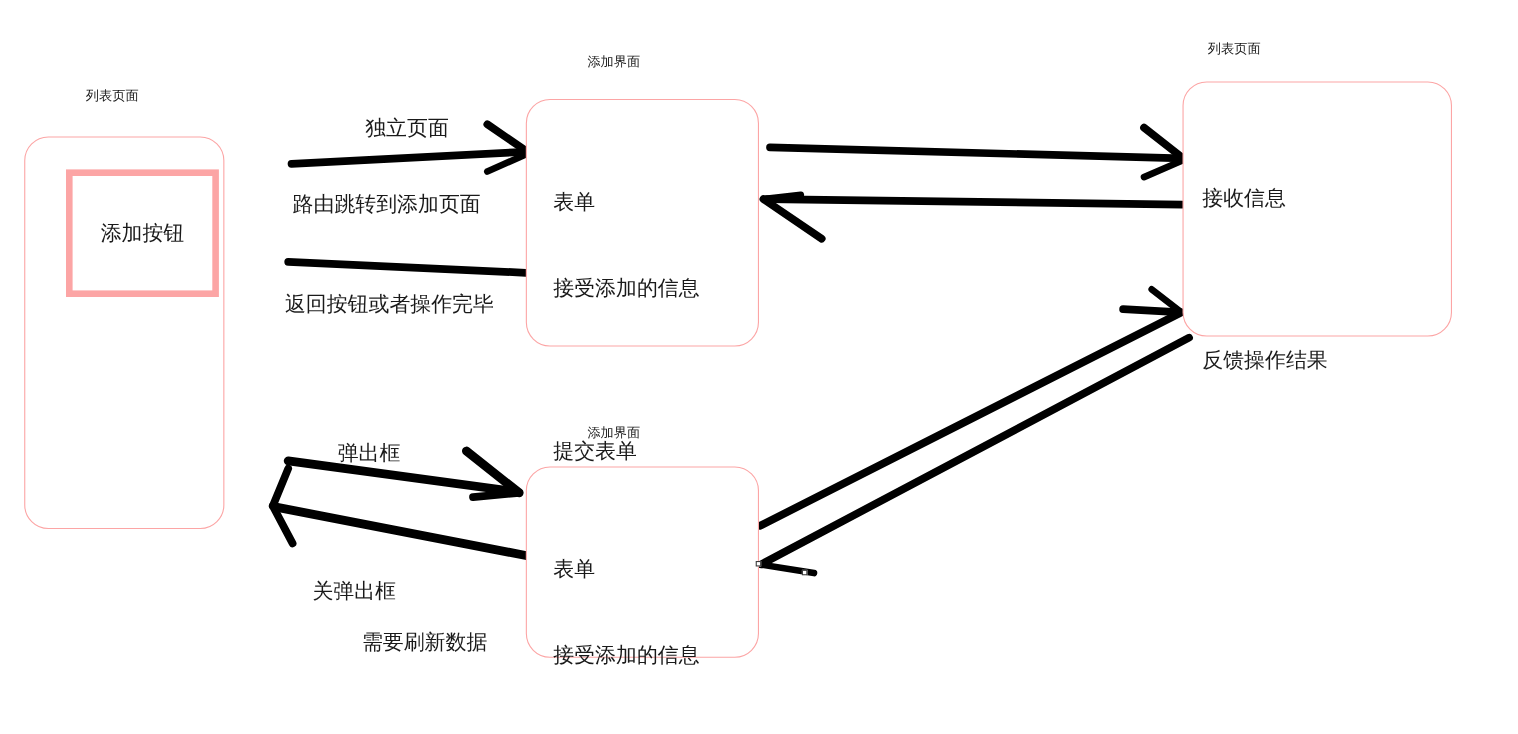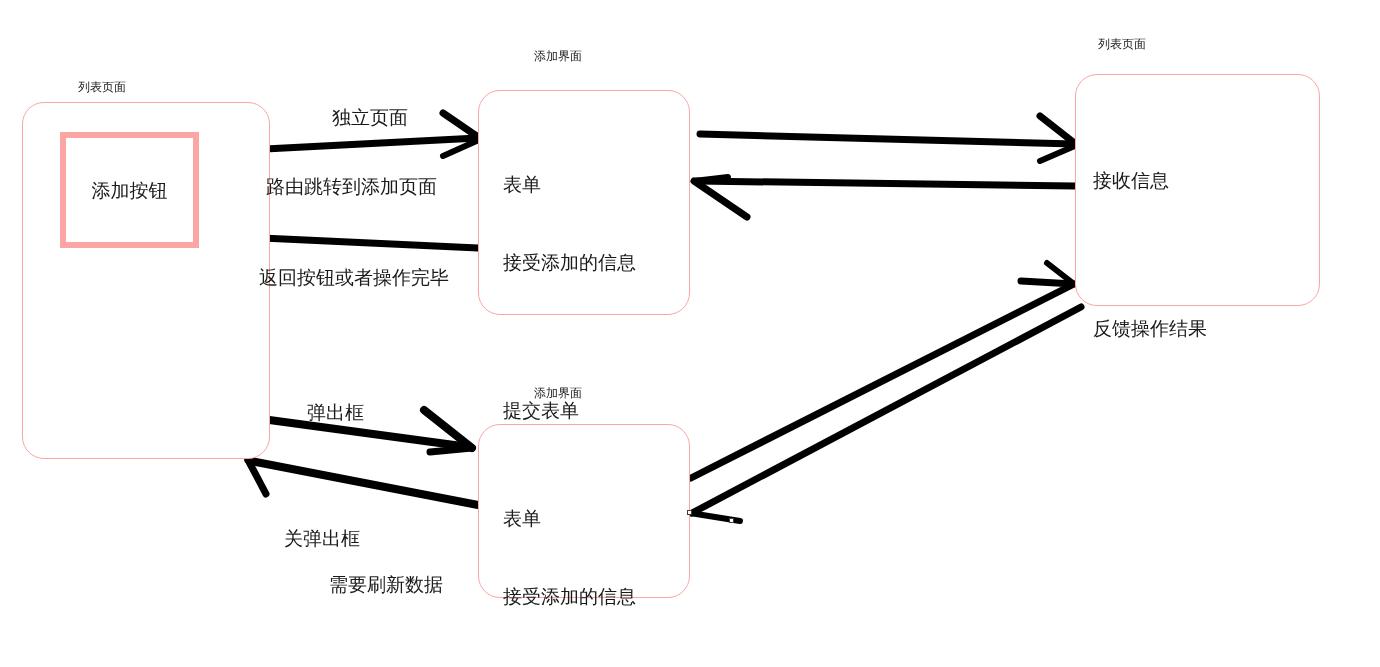--- a/index.html
+++ b/index.html
@@ -130,21 +130,21 @@
       <path d="M1074,284 L1047,263" stroke="#000" stroke-width="6" fill="none" stroke-linecap="round"></path>
     </g>
 
     <g>
       <path d="M1081,307 L692,513" stroke="#000" stroke-width="7" fill="none" stroke-linecap="round"></path>
       <path d="M690,513 L740,521" stroke="#000" stroke-width="6" fill="none" stroke-linecap="round"></path>
     </g>
   </svg>
 
   <div class="node-title" style="left:78px; top:76px;">列表页面</div>
-  <div class="node rounded" style="left:22px; top:102px; width:248px; height:357px;">
+  <div class="node rounded" style="left:22px; top:124px; width:182px; height:357px;">
     <div class="node square" style="left:37px; top:29px; width:139px; height:116px;">
       <div class="btn-label">添加按钮</div>
     </div>
   </div>
 
   <div class="node-title" style="left:534px; top:45px;">添加界面</div>
   <div class="node rounded" style="left:478px; top:90px; width:212px; height:225px;">
     <div class="node-body" style="left:24px; top:28px;">
       <div>表单</div>
       <div>接受添加的信息</div>

